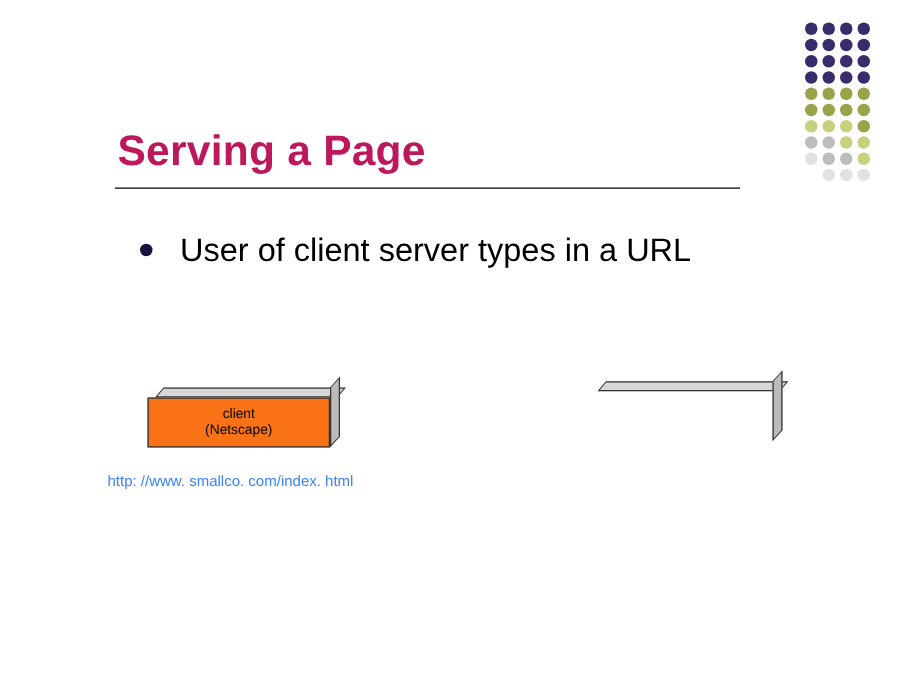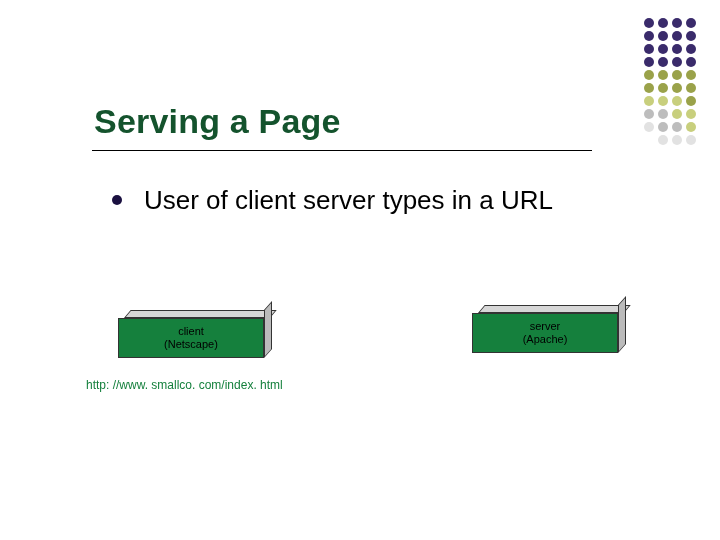--- a/index.html
+++ b/index.html
@@ -1,28 +1,28 @@
 <!DOCTYPE html>
 <html><head>
 <meta charset="utf-8">
 <style>
 html,body{margin:0;padding:0}
 body{width:720px;height:540px;background:#fff;font-family:Arial,Helvetica,sans-serif;position:relative;overflow:hidden}
 .title-rule{position:absolute;left:92px;top:150px;width:500px;height:0;border-top:1px solid #000}
-.title{position:absolute;left:94px;top:102px;font-size:34px;font-weight:bold;color:#14532d;letter-spacing:.2px}
+.title{position:absolute;left:94px;top:102px;font-size:34px;font-weight:bold;color:#be185d;letter-spacing:.2px}
 .bullet-row{position:absolute;left:112px;top:185px;display:flex;align-items:flex-start}
 .bullet-dot{width:10px;height:10px;border-radius:50%;background:#1a1040;margin-top:10px;margin-right:22px;flex:0 0 auto}
 .bullet-text{font-size:26px;color:#000}
 .box3d{position:absolute;width:146px;height:48px}
 .box-top{position:absolute;left:6px;top:0;width:146px;height:8px;background:#d7d7d7;transform:skewX(-40deg);transform-origin:bottom left;border:1px solid #333;box-sizing:border-box}
 .box-side{position:absolute;left:146px;top:0;width:8px;height:48px;background:#bbb;transform:skewY(-48deg);transform-origin:top left;border:1px solid #333;box-sizing:border-box}
-.box-front{position:absolute;left:0;top:8px;width:146px;height:40px;background:#15803d;border:1px solid #333;box-sizing:border-box;display:flex;flex-direction:column;justify-content:center;align-items:center;font-family:Verdana,Geneva,sans-serif;font-size:11px;line-height:1.2;color:#000}
+.box-front{position:absolute;left:0;top:8px;width:146px;height:40px;background:#f97316;border:1px solid #333;box-sizing:border-box;display:flex;flex-direction:column;justify-content:center;align-items:center;font-family:Verdana,Geneva,sans-serif;font-size:11px;line-height:1.2;color:#000}
 .boxA{left:118px;top:310px}
 .boxB{left:472px;top:305px}
-.url{position:absolute;left:86px;top:378px;font-family:Verdana,Geneva,sans-serif;font-size:12px;color:#15803d}
+.url{position:absolute;left:86px;top:378px;font-family:Verdana,Geneva,sans-serif;font-size:12px;color:#3b82f6}
 .dots{position:absolute;right:24px;top:18px}
 .drow{display:flex;justify-content:flex-end;margin-bottom:3px}
 .dot{width:10px;height:10px;border-radius:50%;margin-left:4px}
 </style>
 </head>
 <body>
 
 <div class="title-rule"></div>
 <div class="title">Serving a Page</div>
 
@@ -36,24 +36,20 @@
   <div class="box-side"></div>
   <div class="box-front">
     <span>client</span>
     <span>(Netscape)</span>
   </div>
 </div>
 
 <div class="box3d boxB">
   <div class="box-top"></div>
   <div class="box-side"></div>
-  <div class="box-front">
-    <span>server</span>
-    <span>(Apache)</span>
-  </div>
 </div>
 
 <div class="url">http: //www. smallco. com/index. html</div>
 
 <div class="dots" id="dots">
     <div class="drow">
       <div class="dot" style="background: rgb(58, 43, 107);"></div>
       <div class="dot" style="background: rgb(58, 43, 107);"></div>
       <div class="dot" style="background: rgb(58, 43, 107);"></div>
       <div class="dot" style="background: rgb(58, 43, 107);"></div>

